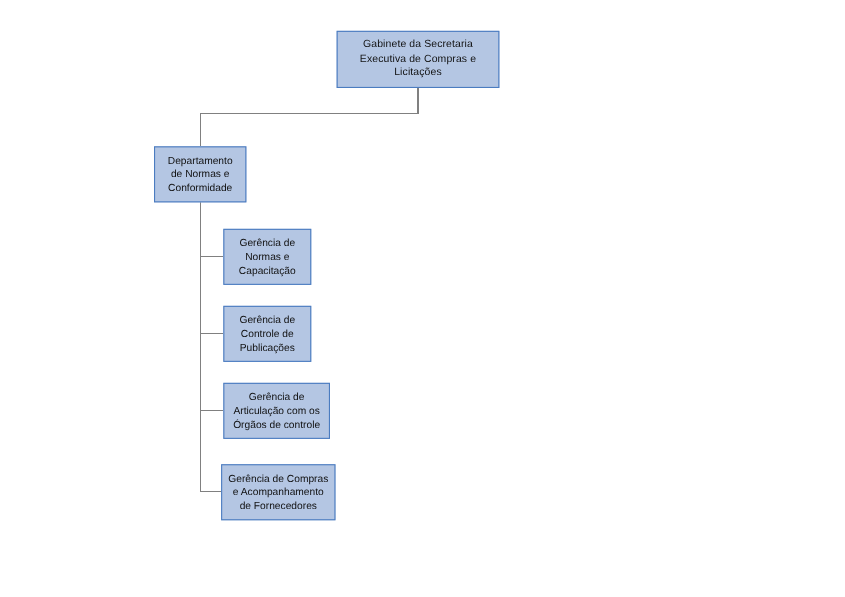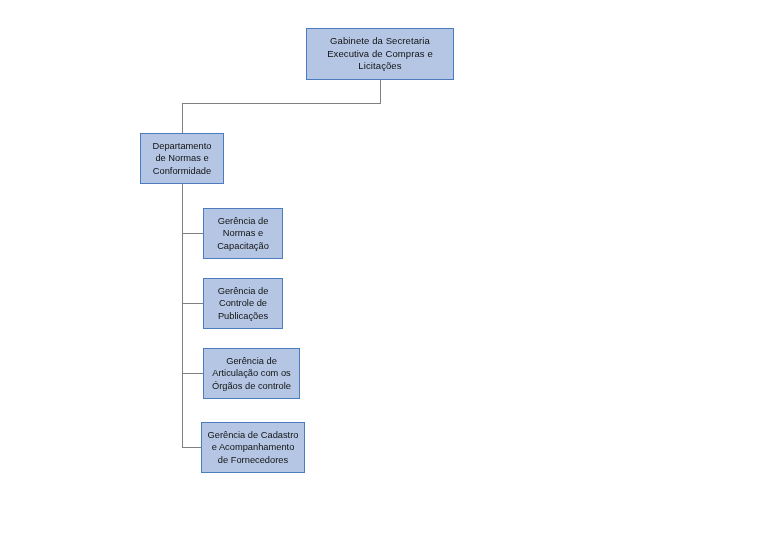--- a/index.html
+++ b/index.html
@@ -115,17 +115,17 @@
 Capacitação</div>
 
   <div class="node node-ger-2">Gerência de
 Controle de
 Publicações</div>
 
   <div class="node node-ger-3">Gerência de
 Articulação com os
 Órgãos de controle</div>
 
-  <div class="node node-ger-4">Gerência de Cadastro
+  <div class="node node-ger-4">Gerência de Compras
 e Acompanhamento
 de Fornecedores</div>
 
 </div>
 
 </body></html>

